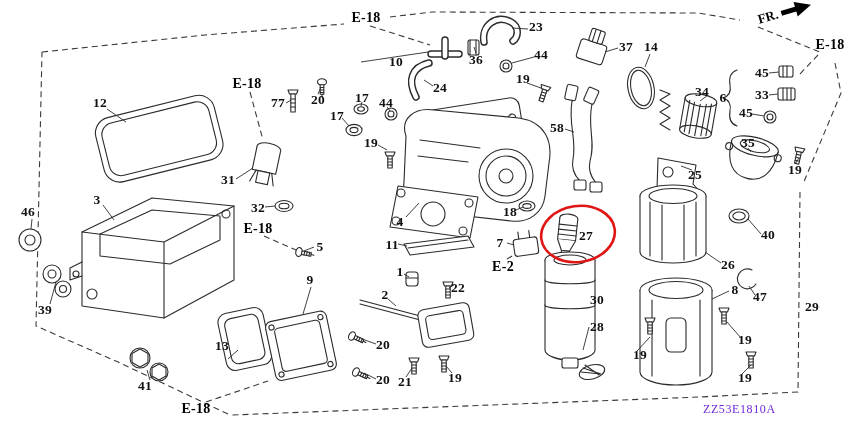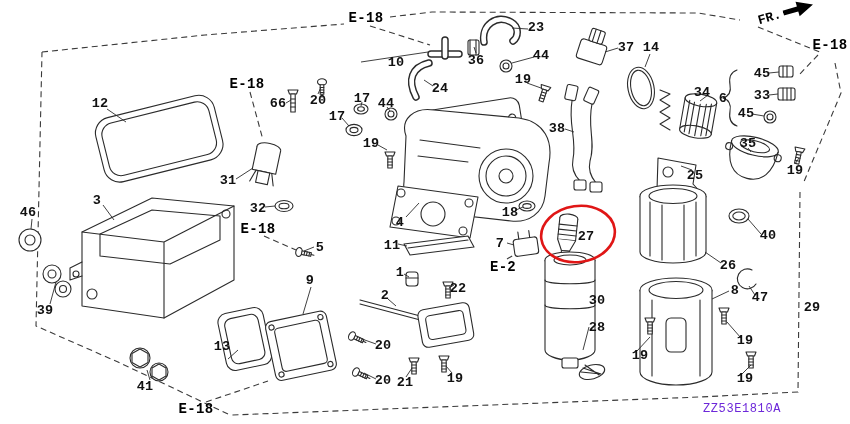--- a/index.html
+++ b/index.html
@@ -1,18 +1,18 @@
 <!DOCTYPE html>
 <html><head>
 <meta charset="utf-8">
 <style>
   *{margin:0;padding:0;box-sizing:border-box}
   html,body{background:#fff}
   .stage{position:relative;width:850px;height:424px;background:#fff;overflow:hidden;
-         font-family:Liberation Mono, monospace}
+         font-family:Liberation Serif, serif}
   .art{position:absolute;left:0;top:0}
   .label-layer{position:absolute;left:0;top:0;width:850px;height:424px}
   .part-label{position:absolute;transform:translate(-50%,-50%);font-size:13.5px;font-weight:700;
               color:#111;letter-spacing:.2px;white-space:nowrap}
   .section-ref{position:absolute;transform:translate(-50%,-50%);font-size:14px;font-weight:800;
                color:#000;letter-spacing:.3px;white-space:nowrap}
   .fr{position:absolute;left:757px;top:3px;transform:rotate(-16deg);display:flex;align-items:center;gap:3px}
   .fr span{font-size:13px;font-weight:800;color:#000}
   .diagram-code{position:absolute;left:703px;top:402px;font-size:12px;color:#6d28d9;letter-spacing:.6px}
   svg .ln{stroke:#2b2b2b;stroke-width:1.1;fill:none;stroke-linecap:round;stroke-linejoin:round}
@@ -358,28 +358,28 @@
   </svg>
 
   <div class="label-layer">
       <div class="part-label" style="left: 536px; top: 27px;">23</div>
       <div class="part-label" style="left: 626px; top: 47px;">37</div>
       <div class="part-label" style="left: 651px; top: 47px;">14</div>
       <div class="part-label" style="left: 352px; top: 62px; margin-left: 44px;">10</div>
       <div class="part-label" style="left: 476px; top: 60px;">36</div>
       <div class="part-label" style="left: 541px; top: 55px;">44</div>
       <div class="part-label" style="left: 523px; top: 79px;">19</div>
-      <div class="part-label" style="left: 278px; top: 103px;">66</div>
+      <div class="part-label" style="left: 278px; top: 103px;">77</div>
       <div class="part-label" style="left: 318px; top: 100px;">20</div>
       <div class="part-label" style="left: 362px; top: 98px;">17</div>
       <div class="part-label" style="left: 386px; top: 103px;">44</div>
       <div class="part-label" style="left: 440px; top: 88px;">24</div>
       <div class="part-label" style="left: 100px; top: 103px;">12</div>
       <div class="part-label" style="left: 337px; top: 116px;">17</div>
-      <div class="part-label" style="left: 557px; top: 128px;">38</div>
+      <div class="part-label" style="left: 557px; top: 128px;">58</div>
       <div class="part-label" style="left: 762px; top: 73px;">45</div>
       <div class="part-label" style="left: 762px; top: 95px;">33</div>
       <div class="part-label" style="left: 746px; top: 113px;">45</div>
       <div class="part-label" style="left: 723px; top: 98px;">6</div>
       <div class="part-label" style="left: 702px; top: 92px;">34</div>
       <div class="part-label" style="left: 371px; top: 143px;">19</div>
       <div class="part-label" style="left: 228px; top: 180px;">31</div>
       <div class="part-label" style="left: 258px; top: 208px;">32</div>
       <div class="part-label" style="left: 97px; top: 200px;">3</div>
       <div class="part-label" style="left: 28px; top: 212px;">46</div>

